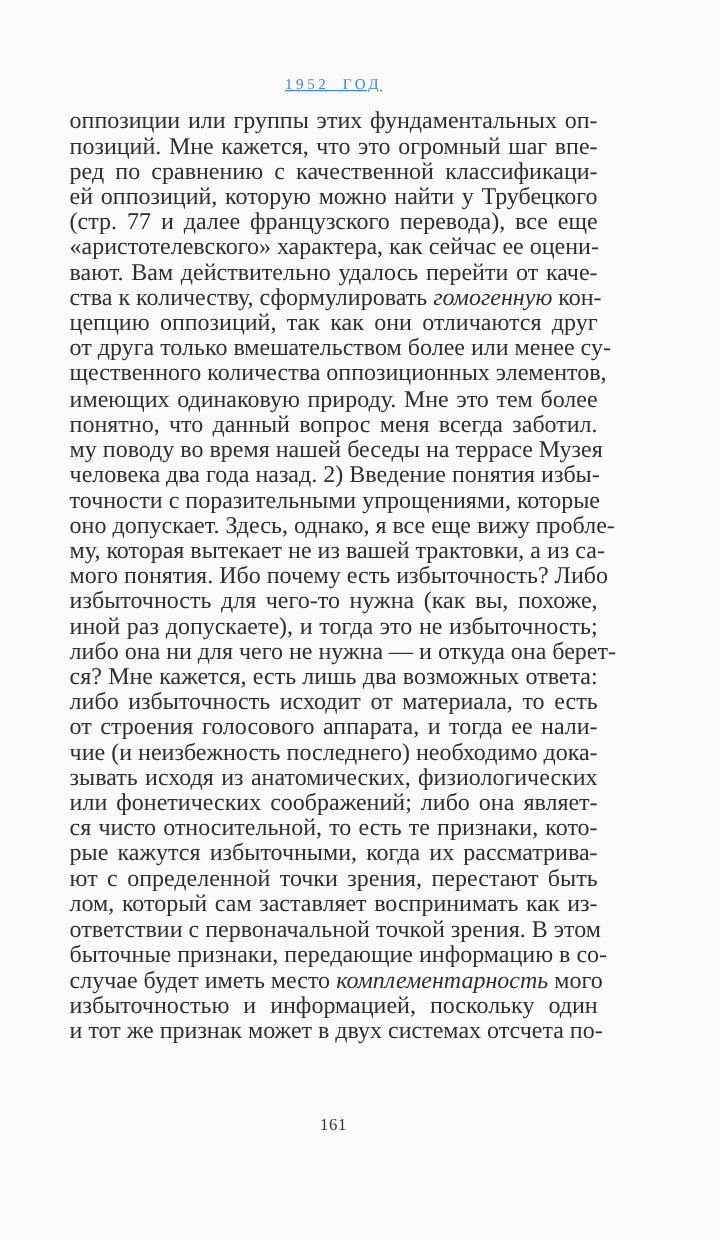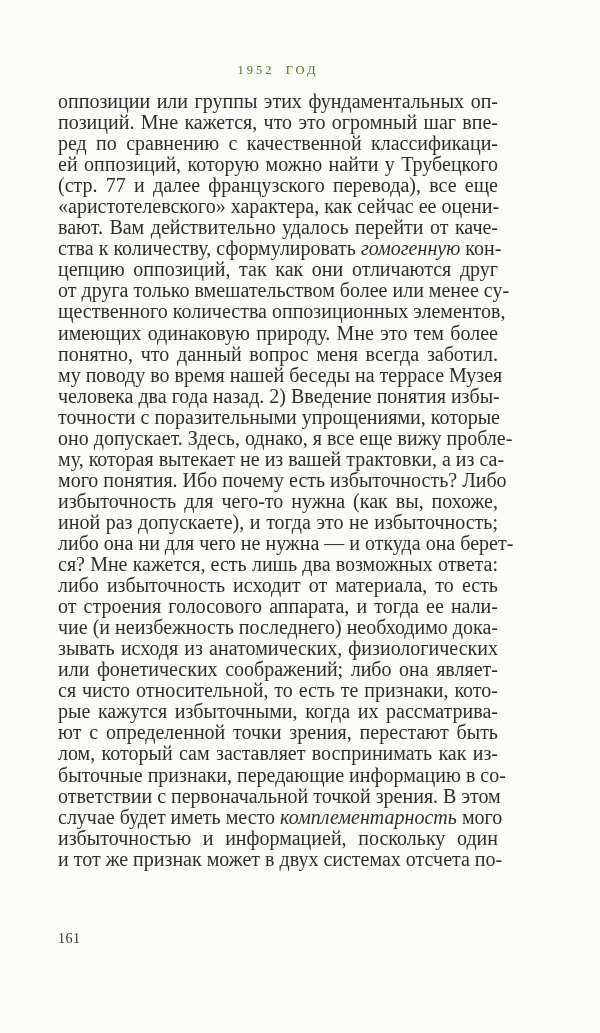--- a/index.html
+++ b/index.html
@@ -17,21 +17,22 @@
   }
   .running-head {
     position: absolute;
     top: 63px;
     left: 58px;
     width: 440px;
     text-align: center;
     font-size: 12.5px;
     letter-spacing: 3px;
     word-spacing: 5px;
-    color: #4d7c0f;
+    color: #3b82f6;
+    text-decoration: underline;
   }
   .body-text {
     position: absolute;
     top: 91px;
     left: 58px;
     width: 440px;
     font-size: 20px;
     line-height: 21.05px;
   }
   .line {
@@ -41,21 +42,21 @@
     height: 21.05px;
   }
   .line em {
     font-style: italic;
   }
   .page-number {
     position: absolute;
     top: 931px;
     left: 58px;
     width: 440px;
-    text-align: left;
+    text-align: center;
     font-size: 14px;
     color: #34332f;
     letter-spacing: 0.5px;
   }
 </style>
 </head>
 <body>
 
 <div class="page">
 
@@ -87,22 +88,22 @@
     <div class="line">ся? Мне кажется, есть лишь два возможных ответа:</div>
     <div class="line">либо избыточность исходит от материала, то есть</div>
     <div class="line">от строения голосового аппарата, и тогда ее нали-</div>
     <div class="line">чие (и неизбежность последнего) необходимо дока-</div>
     <div class="line">зывать исходя из анатомических, физиологических</div>
     <div class="line">или фонетических соображений; либо она являет-</div>
     <div class="line">ся чисто относительной, то есть те признаки, кото-</div>
     <div class="line">рые кажутся избыточными, когда их рассматрива-</div>
     <div class="line">ют с определенной точки зрения, перестают быть</div>
     <div class="line">лом, который сам заставляет воспринимать как из-</div>
+    <div class="line">ответствии с первоначальной точкой зрения. В этом</div>
     <div class="line">быточные признаки, передающие информацию в со-</div>
-    <div class="line">ответствии с первоначальной точкой зрения. В этом</div>
     <div class="line"><span>случае будет иметь место </span><em>комплементарность</em><span> мого</span></div>
     <div class="line">избыточностью и информацией, поскольку один</div>
     <div class="line">и тот же признак может в двух системах отсчета по-</div>
   </div>
 
   <div class="page-number">161</div>
 
 </div>
 
 </body></html>

